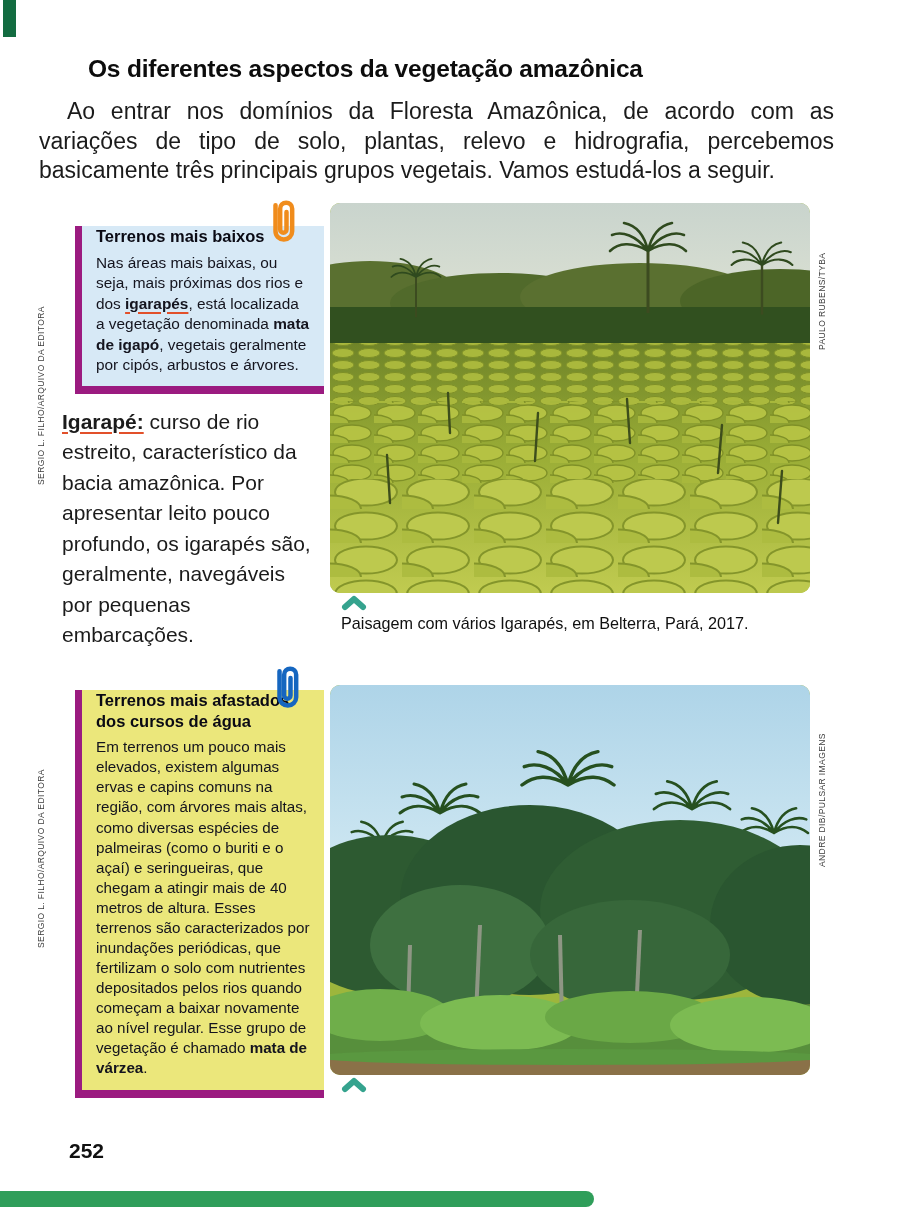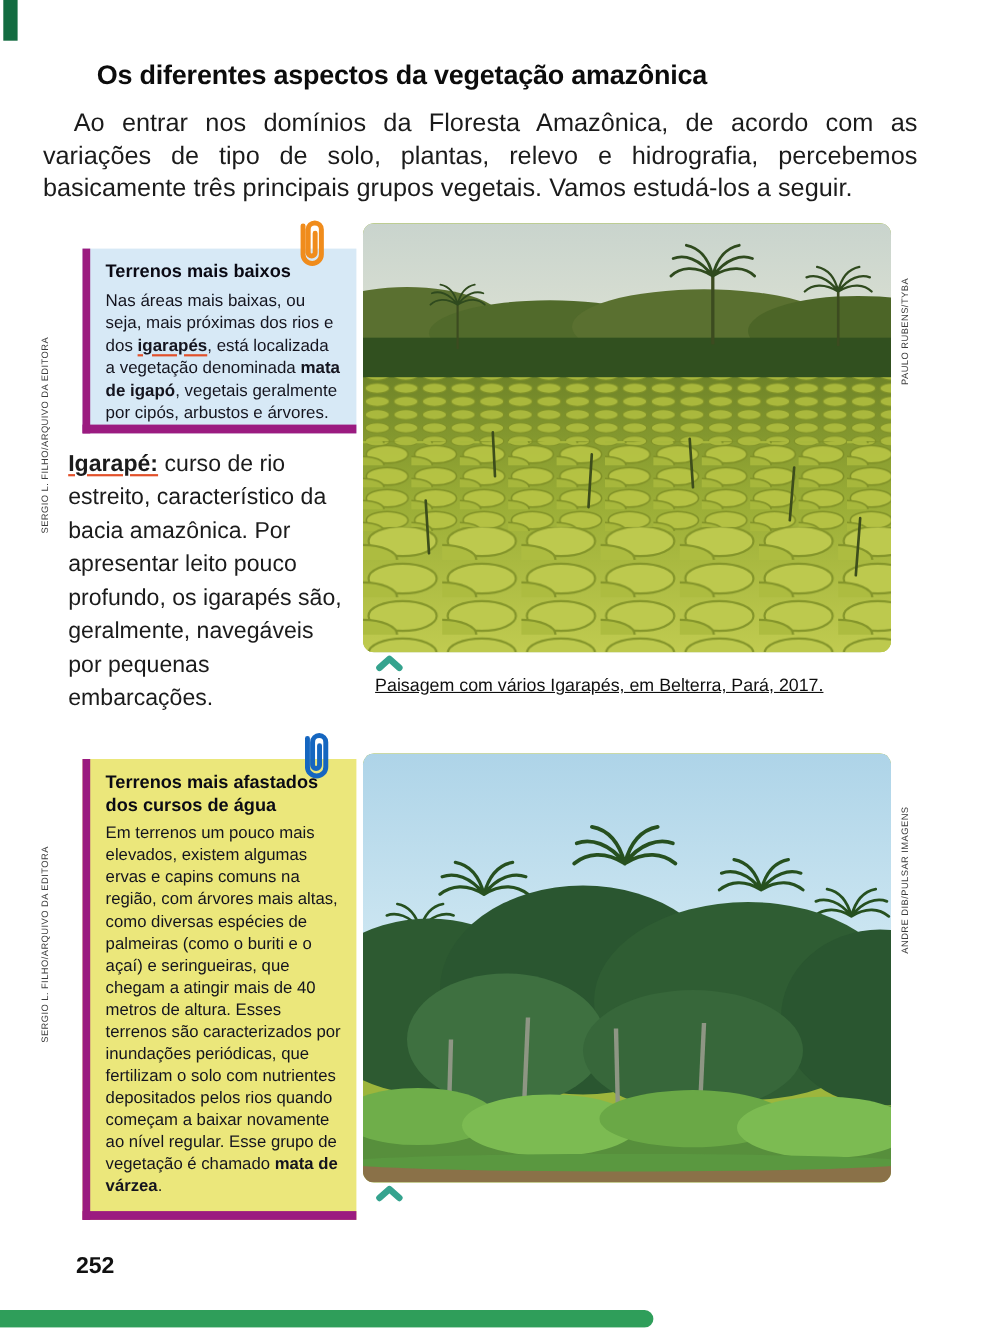--- a/index.html
+++ b/index.html
@@ -19,21 +19,21 @@
     font-size:23px; line-height:29.5px; text-align:justify; text-indent:28px; color:#1b1b1b;
   }
   .side-credit {
     position:absolute; width:14px;
     writing-mode:vertical-rl; transform:rotate(180deg);
     font-size:8.5px; letter-spacing:0.4px; color:#3c3c3c; white-space:nowrap;
   }
   .info-box {
     position:absolute; width:249px;
     border-left:7px solid #9b1b80; border-bottom:8px solid #9b1b80;
-    padding:11px 13px 12px 14px;
+    padding:0 13px 12px 14px;
   }
   .box-blue { left:75px; top:226px; background:#d7e9f6; height:168px; }
   .box-yellow { left:75px; top:690px; background:#ebe77b; }
   .box-title { font-size:16.5px; font-weight:bold; color:#0a0a14; line-height:1.25; margin-bottom:6px; }
   .box-body { font-size:15.4px; line-height:1.33; color:#14141e; }
   .box-yellow .box-body { font-size:15.2px; line-height:1.32; }
   .kw { font-weight:bold; }
   .kw-underline {
     font-weight:bold;
     text-decoration:underline; text-decoration-color:#e2502a; text-decoration-thickness:2px; text-underline-offset:3px;
@@ -42,21 +42,21 @@
   .photo { position:absolute; width:480px; height:390px; border-radius:10px; overflow:hidden; background:#9db63c; }
   .photo svg { display:block; width:100%; height:100%; }
   .photo-1 { left:330px; top:203px; }
   .photo-2 { left:330px; top:685px; }
   .clip { position:absolute; z-index:5; }
   .clip-orange { left:263px; top:197px; width:40px; height:52px; }
   .clip-blue { left:267px; top:663px; width:40px; height:54px; }
   .caption-arrow { position:absolute; width:26px; height:16px; }
   .arrow-1 { left:341px; top:595px; }
   .arrow-2 { left:341px; top:1077px; }
-  .caption { position:absolute; font-size:16.2px; line-height:1.45; color:#0f0f0f;text-decoration:underline; }
+  .caption { position:absolute; font-size:16.2px; line-height:1.45; color:#0f0f0f; }
   .caption-1 { left:341px; top:612px; width:480px; }
   .caption-2 { left:341px; top:1094px; width:450px; }
   .page-number { position:absolute; left:53px; top:1139px; font-size:21px; font-weight:bold; color:#111;margin-left:16px; }
   .footer-bar { position:absolute; left:0; top:1191px; width:594px; height:16px; background:#2f9e5a; border-radius:0 8px 8px 0; }
 </style>
 </head>
 <body>
 
 <div class="page">
 

